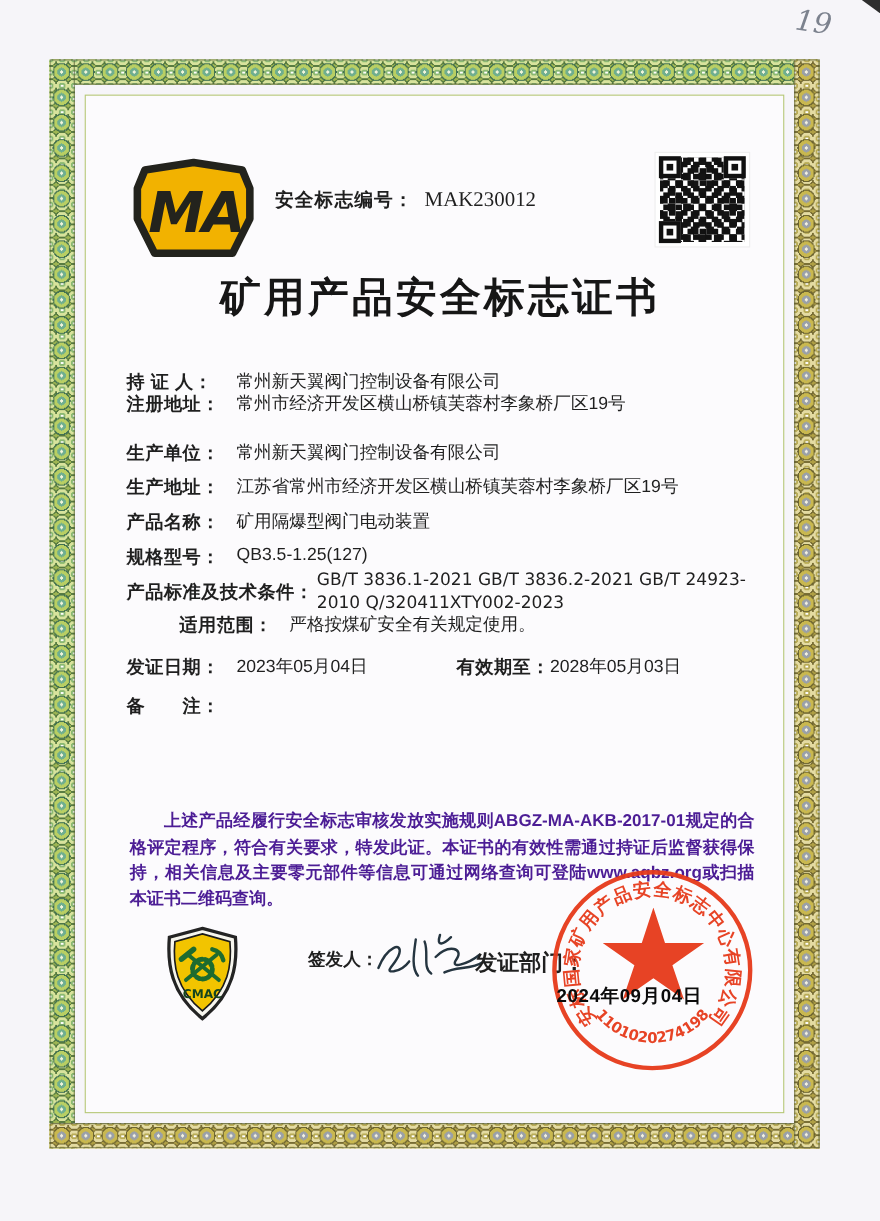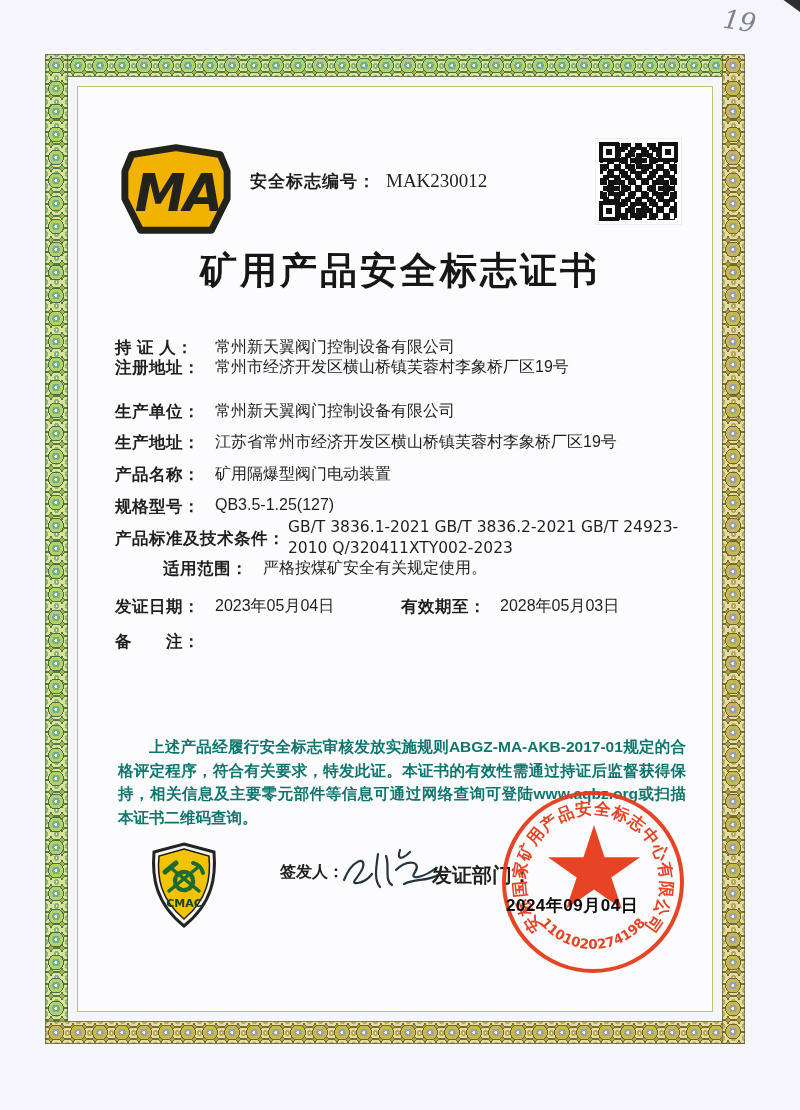--- a/index.html
+++ b/index.html
@@ -47,25 +47,25 @@
          letter-spacing:3px;color:#161616;}
 
   
   .lbl{position:absolute;left:115px;font-size:16.5px;font-weight:700;letter-spacing:.5px;white-space:nowrap;}
   .val{position:absolute;left:215px;font-size:16px;font-weight:400;white-space:nowrap;}
   .r1{top:337px;} .r2{top:357px;} .r3{top:401px;} .r4{top:432px;}
   .r5{top:464px;} .r6{top:496px;}
   .r7l{top:528px;} .r7v{top:517px;left:288px;width:408px;white-space:normal;
        font-size:15.5px;line-height:21px;font-family:"DejaVu Sans","Liberation Sans",sans-serif;}
   .r8{top:558px;margin-left:48px;}
-  .r9{top:596px;} .r9b{top:596px;left:401px;} .r9bv{top:596px;left:500px;}
+  .r9{top:596px;} .r9b{top:596px;left:415px;} .r9bv{top:596px;left:500px;}
   .r10{top:631px;}
 
   .paragraph{left:118px;top:735px;width:568px;font-size:15.5px;line-height:23.5px;
-             font-weight:700;text-align:justify;text-indent:2em;color:#0f766e;}
+             font-weight:700;text-align:justify;text-indent:2em;color:#4c1d95;}
 
   
   .cmac{left:147px;top:841px;width:74px;height:90px;}
   .signer-label{left:280px;top:862px;font-size:16px;font-weight:700;}
   .signature{left:336px;top:840px;width:110px;height:58px;}
   .dept-label{left:432px;top:862px;font-size:20px;font-weight:700;}
 
   
   .stamp{left:500px;top:789px;width:186px;height:186px;opacity:.95;}
   .stamp-circle{position:absolute;inset:2px;border:4px solid var(--stamp_red,#e63a1a);border-radius:50%;}

